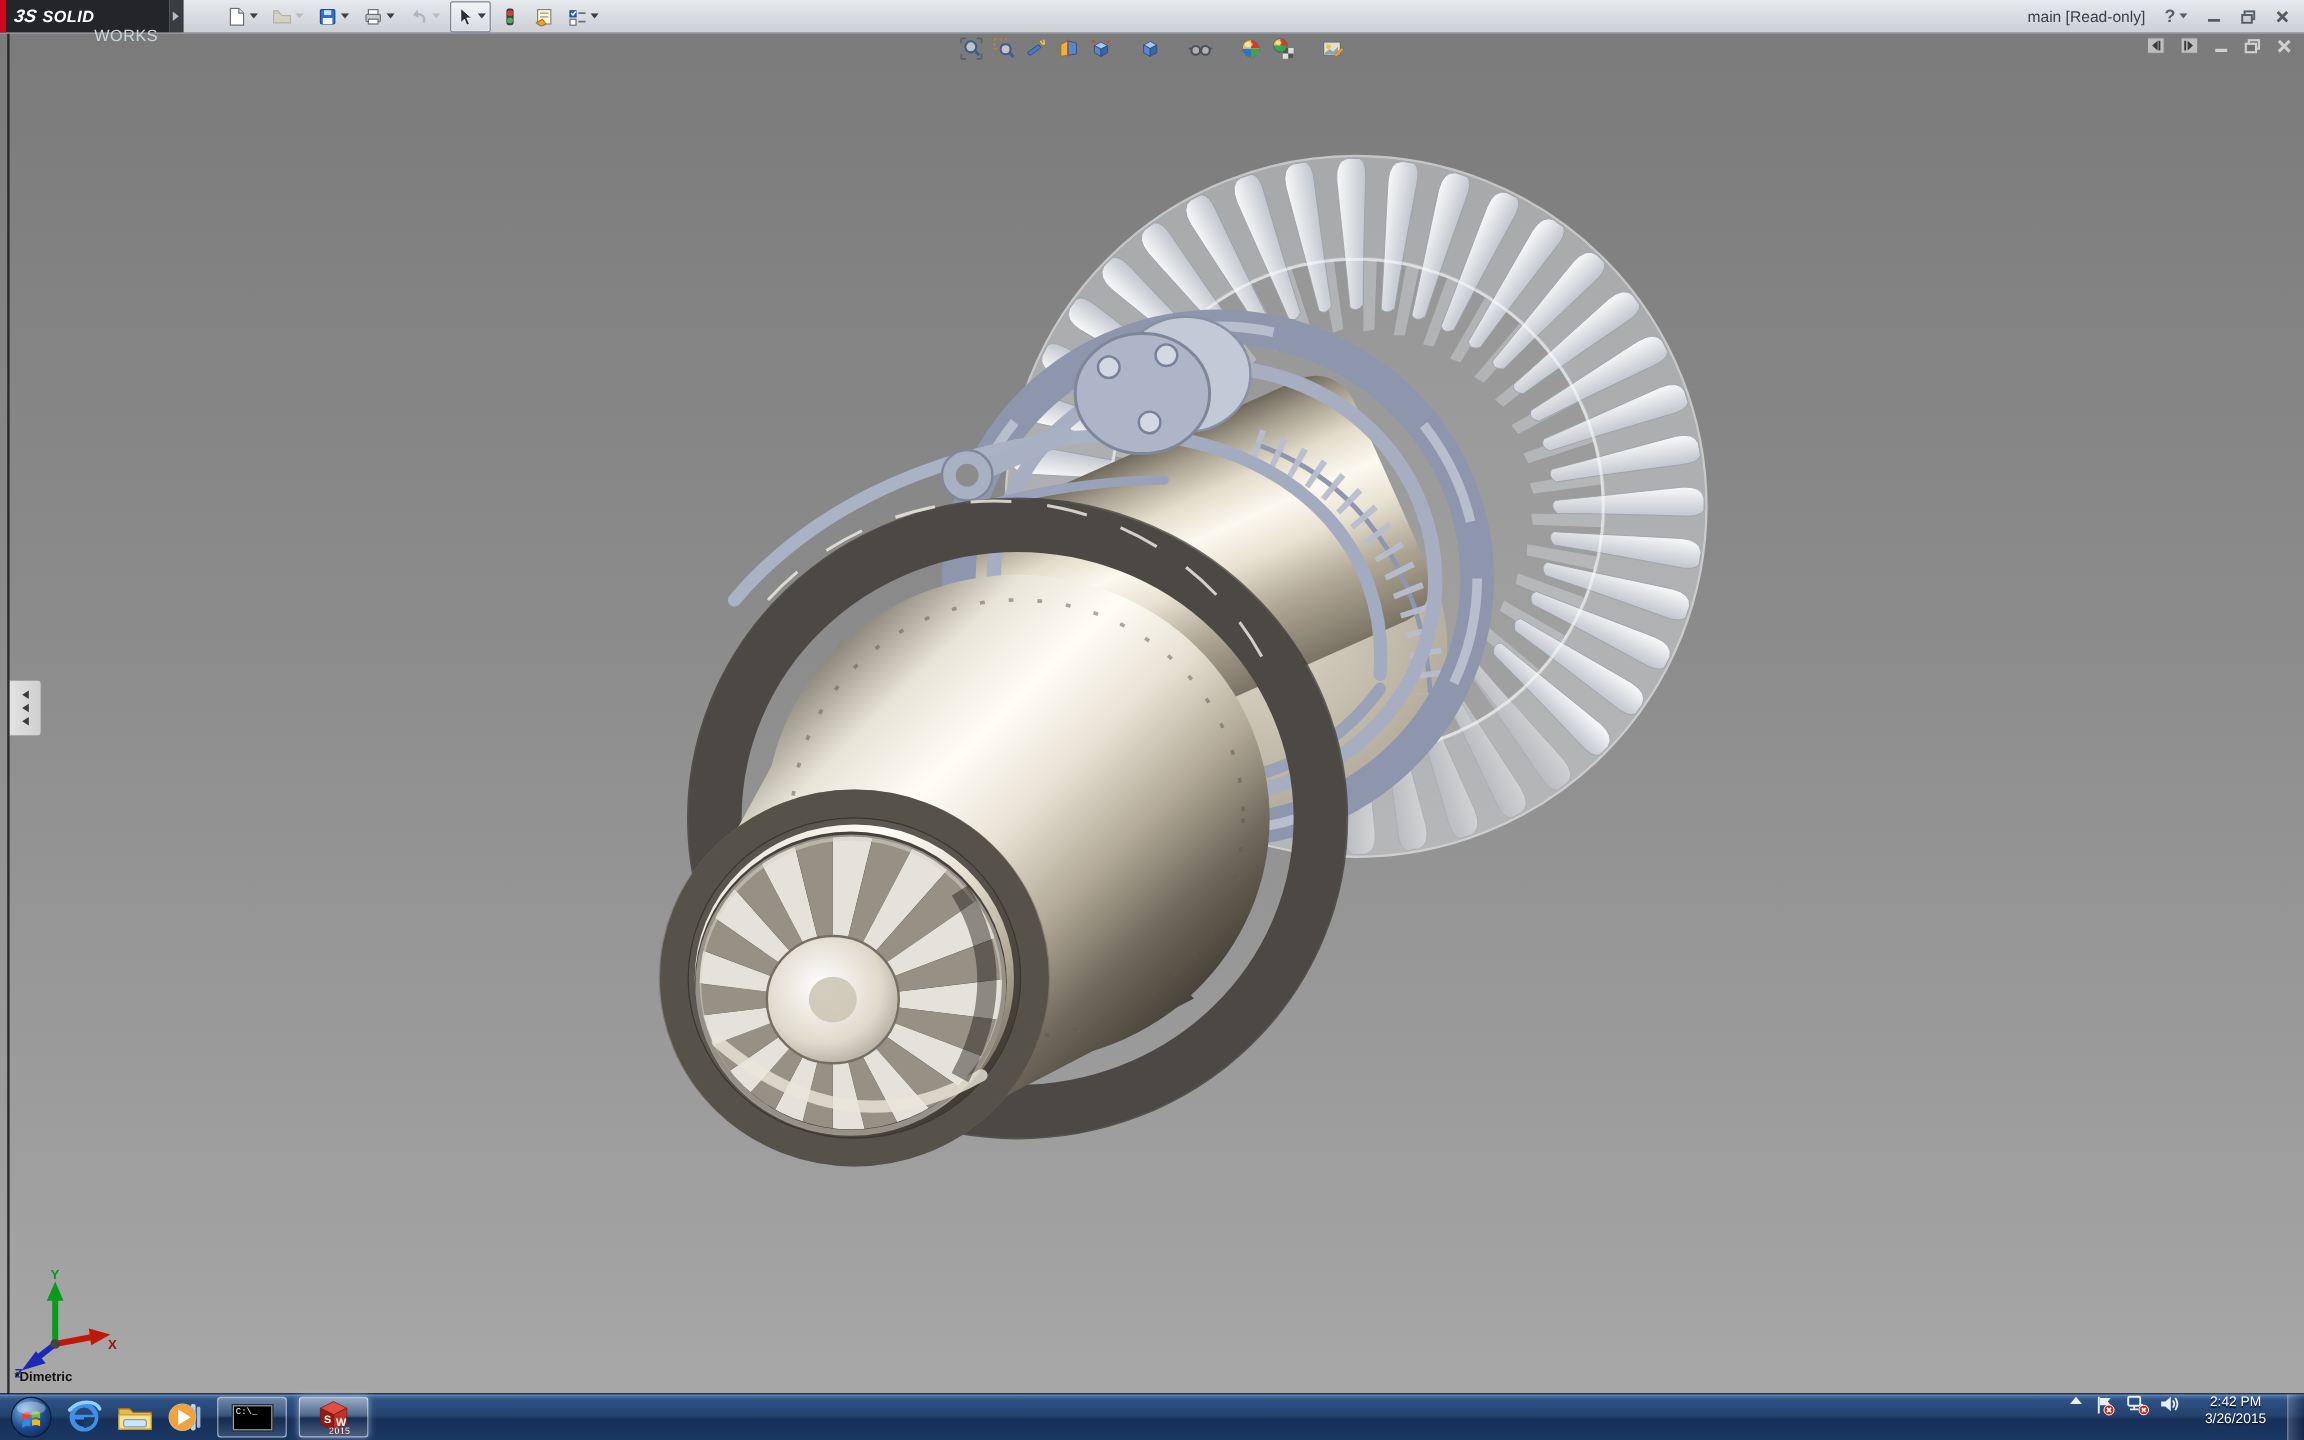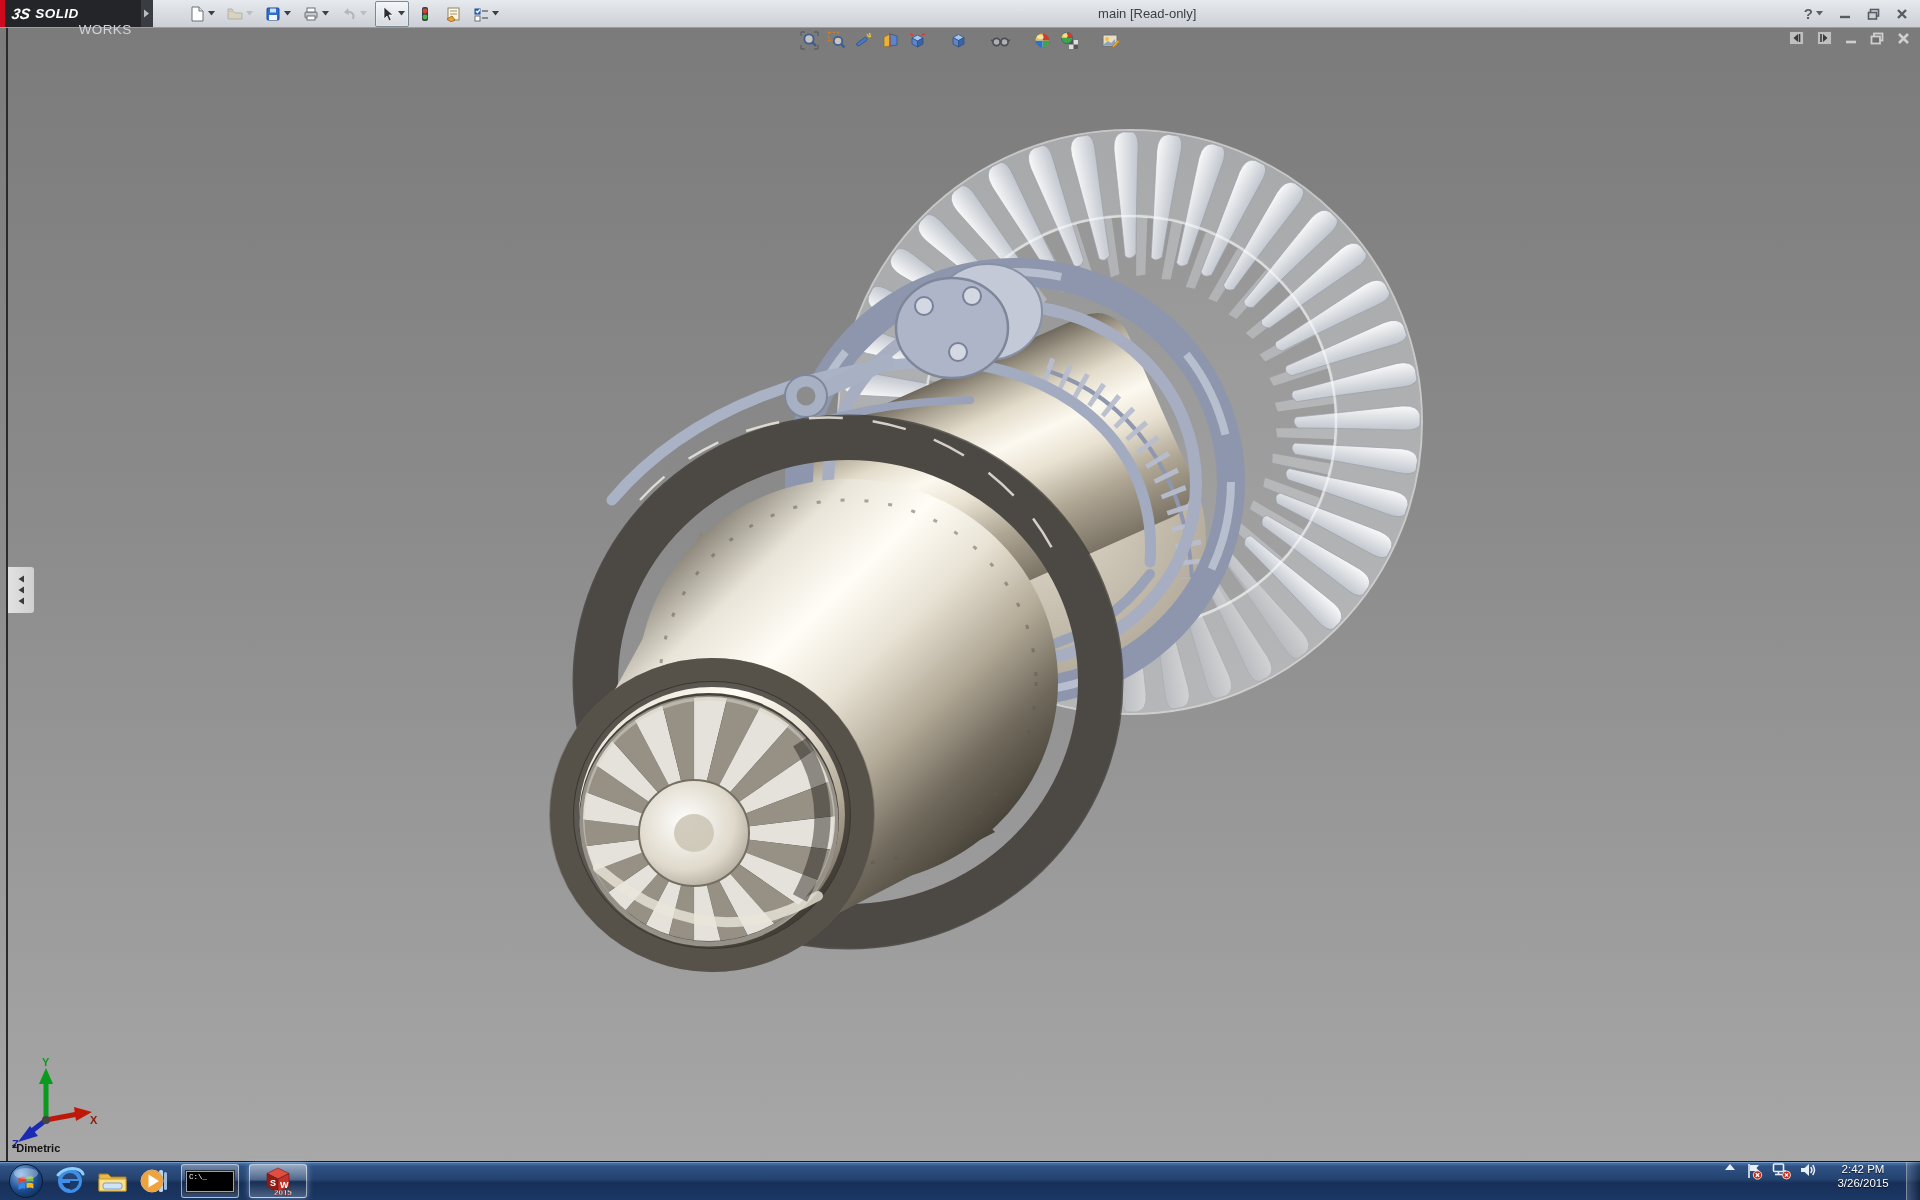--- a/index.html
+++ b/index.html
@@ -14,21 +14,21 @@
   .logo-red{width:5px;height:27px;background:#d00a1e;margin-right:7px;}
   .logo-mark{color:#fff;font-style:italic;font-weight:bold;font-size:15px;margin-right:5px;transform:skewX(-10deg);}
   .logo-prefix{color:#ffffff;font-weight:bold;font-size:13.5px;letter-spacing:.4px;font-style:italic;}
   .logo-suffix{color:#cfd3d8;font-weight:normal;font-size:13.5px;letter-spacing:.4px;margin-top:32px;}
   .logo-expand{width:12px;height:27px;background:#393c40;display:flex;align-items:center;justify-content:center;cursor:pointer;}
   .tb{display:flex;align-items:center;margin-left:32px;}
   .tb-btn{display:flex;align-items:center;height:24px;padding:0 3px;border:1px solid transparent;border-radius:2px;margin-right:4px;}
   .tb-btn.active{background:linear-gradient(#f3f5f8,#d6dadf);border:1px solid #7e8893;box-shadow:inset 0 0 2px #fff;}
   .tb-btn.disabled{opacity:.5;}
   .dd{margin-left:3px;}
-  .title{flex:1;text-align:center;font-size:13px;color:#3c4147;}
+  .title{flex:1;text-align:right;font-size:13px;color:#3c4147;}
   .win-controls{display:flex;align-items:center;padding-right:12px;}
   .win-controls .wc{margin-left:16px;display:flex;align-items:center;cursor:pointer;}
   .help-label{font-size:15px;font-weight:bold;color:#5a6068;}
   
   .viewport-bg{position:absolute;top:28px;left:0;right:0;bottom:38px;z-index:1;
     background:linear-gradient(#7b7b7b,#8c8c8c 45%,#a3a3a3 92%,#a8a8a8);}
   #engine{position:absolute;top:0;left:0;width:1920px;height:1200px;z-index:2;pointer-events:none;}
   .fm-line{position:absolute;left:6px;top:28px;width:2px;height:1134px;background:#2a2a2e;z-index:3;}
   .fm-tab{position:absolute;left:8px;top:566px;width:26px;height:46px;z-index:5;cursor:pointer;
     background:linear-gradient(90deg,#e2e2e2,#cfcfcf);border:1px solid #909090;border-left:none;
@@ -44,21 +44,21 @@
   
   .taskbar{position:absolute;left:0;right:0;bottom:0;height:38px;z-index:40;display:flex;align-items:center;
     background:linear-gradient(#527aae 0%,#2e5184 12%,#24436f 45%,#17305a 55%,#1b3763 100%);
     border-top:1px solid #0d1a2e;box-shadow:inset 0 1px 0 #6f94c4;}
   .tb-item{margin-left:10px;display:flex;align-items:center;justify-content:center;cursor:pointer;}
   .task-btn{width:56px;height:32px;margin-left:10px;border:1px solid rgba(255,255,255,.55);border-radius:3px;cursor:pointer;
     background:linear-gradient(rgba(255,255,255,.30),rgba(255,255,255,.10) 46%,rgba(0,0,0,.14) 52%,rgba(255,255,255,.12));
     display:flex;align-items:center;justify-content:center;}
   .task-btn.active{background:linear-gradient(rgba(255,255,255,.5),rgba(255,255,255,.2) 46%,rgba(20,40,70,.25) 52%,rgba(255,255,255,.22));
     box-shadow:0 0 6px rgba(190,220,255,.5);}
-  .cmd-ico{width:48px;height:21px;background:#000;border:1px solid #9aa4ae;box-shadow:0 0 0 1px #2a2f35;
+  .cmd-ico{width:33px;height:21px;background:#000;border:1px solid #9aa4ae;box-shadow:0 0 0 1px #2a2f35;
     font-family:"Liberation Mono",monospace;font-size:7.5px;line-height:9px;color:#fff;padding:1px 0 0 2px;box-sizing:border-box;}
   .tray{margin-left:auto;display:flex;align-items:flex-start;}
   .tray-ico{margin-right:9px;cursor:pointer;display:flex;align-items:center;}
   .clock{width:74px;text-align:center;color:#fff;font-size:11.5px;line-height:14px;text-shadow:0 1px 1px rgba(0,0,0,.8);cursor:default;margin-right:6px;}
   .show-desktop{width:13px;height:38px;border-left:1px solid rgba(255,255,255,.45);cursor:pointer;
     background:linear-gradient(90deg,rgba(255,255,255,.14),rgba(0,0,0,.25));}
 </style>
 </head>
 <body>
 

